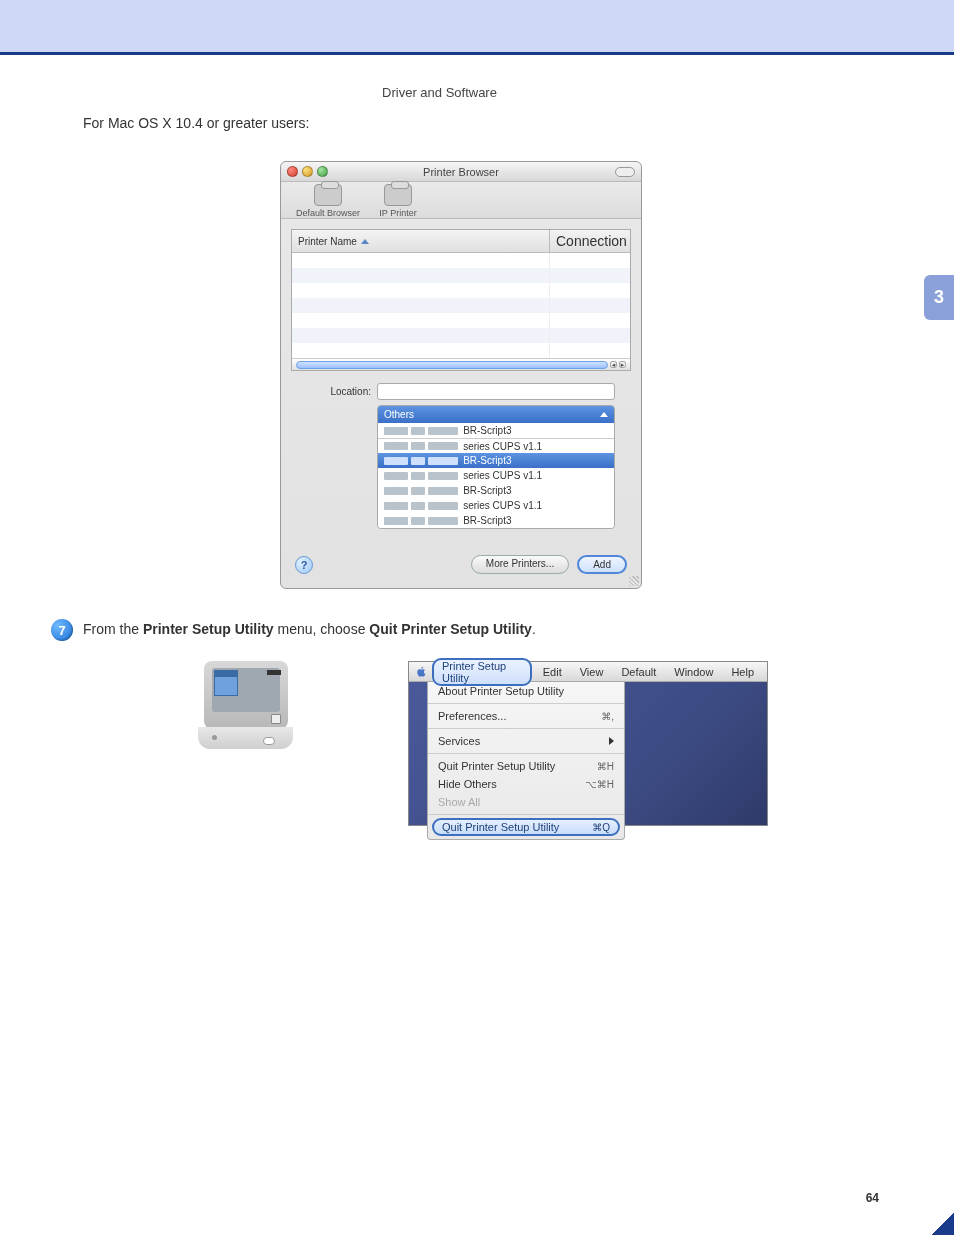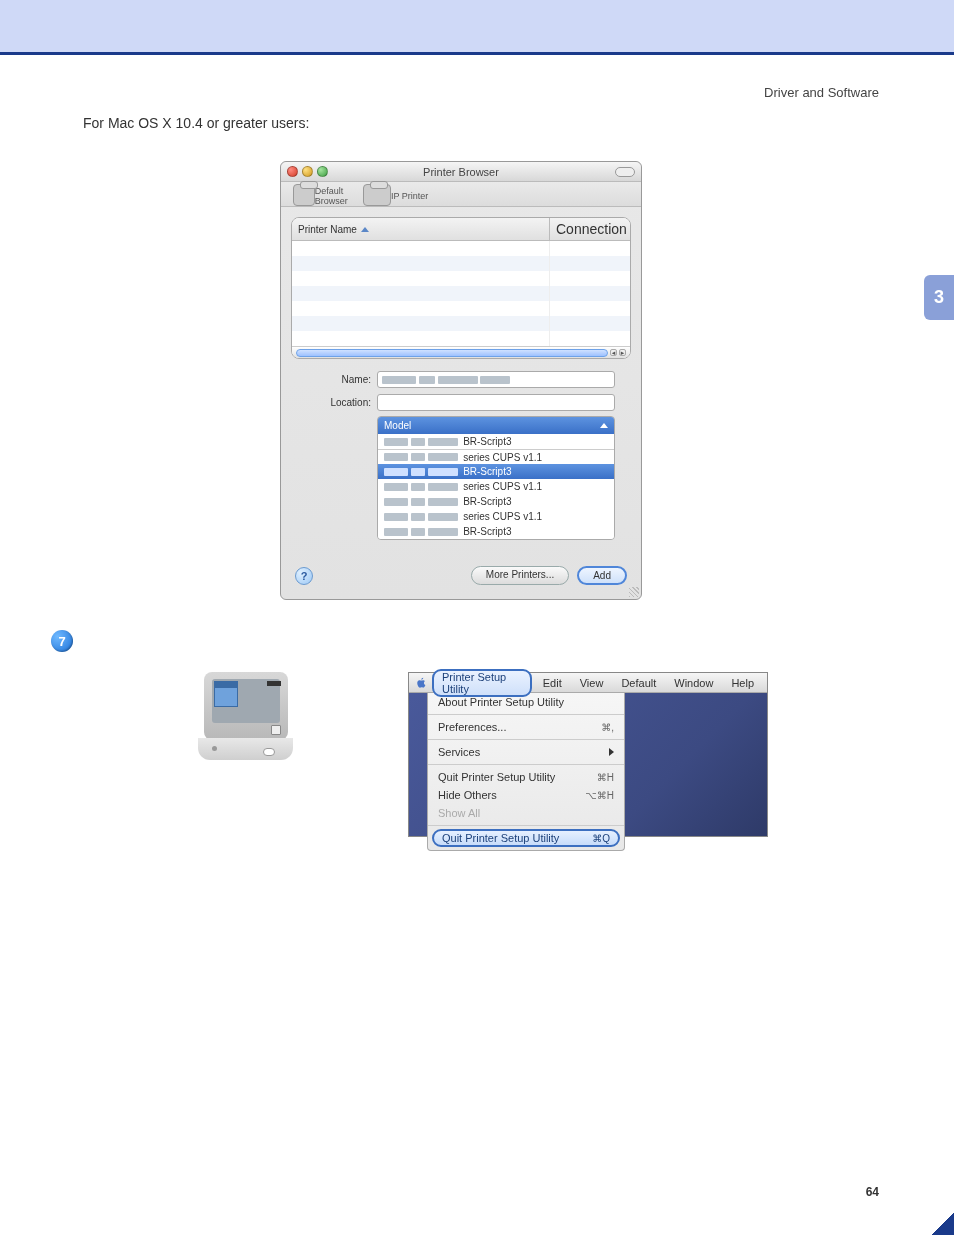--- a/index.html
+++ b/index.html
@@ -6,21 +6,21 @@
   body {
     font-family: Arial, Helvetica, sans-serif;
     font-size: 13px;
     color: #333;
     background: #fff;
     width: 954px;
     height: 1235px;
     position: relative;
   }
   .top-band { height: 55px; background: #cfd9f7; border-bottom: 3px solid #1a3a8a; }
-  .header-text { text-align: right; padding: 30px 75px 0 0; font-size: 13px; color: #444; }
+  .header-text { text-align: center; padding: 30px 75px 0 0; font-size: 13px; color: #444; }
   .side-tab {
     position: absolute;
     right: 0; top: 275px;
     width: 30px; height: 45px;
     background: #8aa0d8;
     border-radius: 6px 0 0 6px;
     display: flex; align-items: center; justify-content: center;
     color: #fff; font-size: 18px; font-weight: bold;
   }
   .content { padding: 15px 115px 0 83px; }
@@ -54,36 +54,36 @@
   .tl-zoom  { background: radial-gradient(circle at 30% 30%, #a5e59f, #3fa043); }
   .pb-title { position: absolute; left: 0; right: 0; text-align: center; font-size: 11px; color: #444; }
   .pb-pill  { position: absolute; right: 6px; width: 20px; height: 10px; border: 1px solid #999; border-radius: 6px; background: #eee; }
 
   .pb-toolbar {
     display: flex; align-items: center;
     padding: 2px 12px 0 12px;
     background: linear-gradient(#eaeaea,#dcdcdc);
     border-bottom: 1px solid #bbb;
   }
-  .tb-item { display: flex; flex-direction: row; align-items: center; width: 70px; }
+  .tb-item { display: flex; flex-direction: column; align-items: center; width: 70px; }
   .tb-item .ic { width: 28px; height: 22px; background: #ccc; border: 1px solid #999; border-radius: 4px; position: relative; }
   .tb-item .ic::after { content: ""; position: absolute; top:-4px; left:6px; width:16px; height:6px; border:1px solid #999; border-radius:3px; background:#ddd; }
   .tb-item .lbl { font-size: 9px; margin-top: 2px; color: #555; }
   .tb-search { flex: 1; display: flex; flex-direction: column; align-items: center; }
   .tb-search .field {
     width: 140px; height: 16px; border: 1px solid #999; border-radius: 10px;
     background: #fff; display: flex; align-items: center; padding: 0 6px; gap: 4px;
   }
   .mag { width: 9px; height: 9px; border: 1px solid #888; border-radius: 50%; position: relative; }
   .mag::after { content:""; position:absolute; width:5px; height:1px; background:#888; transform:rotate(45deg); bottom:-2px; right:-3px; }
   .dropcaret { width:0; height:0; border-left:3px solid transparent; border-right:3px solid transparent; border-top:4px solid #666; }
 
   .pb-body { padding: 10px 10px 12px 10px; }
   .pb-list {
-    border: 1px solid #aaa; border-radius: 8px;
+    border: 1px solid #aaa; border-radius: 0;
     background: #fff; overflow: hidden;
   }
   .pb-list-head {
     display: flex; background: linear-gradient(#f3f3f3,#e0e0e0);
     border-bottom: 1px solid #bbb;
   }
   .pb-list-head .c1 { flex:1; padding:3px 6px; font-size:10px; border-right:1px solid #bbb; display:flex; align-items:center; gap:4px; }
   .pb-list-head .c2 { width:80px; padding:3px 6px; font-size:14px; }
   .sort-up { width:0;height:0;border-left:4px solid transparent;border-right:4px solid transparent;border-bottom:5px solid #5b87c7; }
   .pb-rows .row { display:flex; height:15px; }
@@ -194,21 +194,21 @@
   .dropdown .dd-item.disabled { color:#aaa; }
   .dropdown .dd-sep { height:1px; background:#ccc; margin:3px 0;}
   .dropdown .dd-item.hl {
     margin:0 4px 3px 4px; border:2px solid #3c6fc0; border-radius:10px;
     background:linear-gradient(#e6f0ff,#c7dcfa); color:#1d417a;
     padding:1px 8px;
   }
   .shortcut { font-size:10px; color:#666; }
   .sub-arrow { width:0;height:0;border-top:4px solid transparent;border-bottom:4px solid transparent;border-left:5px solid #333;}
 
-  .page-num { position:absolute; right:75px; bottom:36px; font-size:12px; font-weight:bold;text-align:center; }
+  .page-num { position:absolute; right:75px; bottom:30px; font-size:12px; font-weight:bold;text-align:center; }
   .corner { position:absolute; right:0; bottom:0; width:22px; height:22px;
     background: linear-gradient(135deg, transparent 50%, #1a3a8a 50%);}
 </style>
 </head>
 <body>
 
 <div class="top-band"></div>
 <div class="header-text">Driver and Software</div>
 <div class="side-tab">3</div>
 
@@ -279,32 +279,26 @@
           </div>
           <div class="pb-scroll">
             <div class="bar"></div>
             <div class="arrow">◂</div>
             <div class="arrow">▸</div>
           </div>
         </div>
 
         <div class="form-area">
           <div class="form-row">
-            <div class="lbl">Name:</div>
-            <div class="fld">
-              <span class="blurblock" style="width:34px"></span>&nbsp;<span class="blurblock" style="width:16px"></span>&nbsp;<span class="blurblock" style="width:40px"></span>&nbsp;<span class="blurblock" style="width:30px"></span>
-            </div>
-          </div>
-          <div class="form-row">
             <div class="lbl">Location:</div>
             <div class="fld"></div>
           </div>
           <div class="model-list">
             <div class="model-head">
-              <span>Model</span>
+              <span>Others</span>
               <span class="sort-up" style="border-bottom-color:#fff"></span>
             </div>
             <div class="model-rows">
               <div class="mrow"><span class="blurblock" style="width:24px"></span>&nbsp;<span class="blurblock" style="width:14px"></span>&nbsp;<span class="blurblock" style="width:30px"></span>&nbsp;&nbsp;<span class="t">BR-Script3</span></div>
               <div class="mrow sep"><span class="blurblock" style="width:24px"></span>&nbsp;<span class="blurblock" style="width:14px"></span>&nbsp;<span class="blurblock" style="width:30px"></span>&nbsp;&nbsp;<span class="t">series CUPS v1.1</span></div>
               <div class="mrow sel"><span class="blurblock" style="width:24px;background:#cfe0ff"></span>&nbsp;<span class="blurblock" style="width:14px;background:#cfe0ff"></span>&nbsp;<span class="blurblock" style="width:30px;background:#cfe0ff"></span>&nbsp;&nbsp;<span class="t">BR-Script3</span></div>
               <div class="mrow"><span class="blurblock" style="width:24px"></span>&nbsp;<span class="blurblock" style="width:14px"></span>&nbsp;<span class="blurblock" style="width:30px"></span>&nbsp;&nbsp;<span class="t">series CUPS v1.1</span></div>
               <div class="mrow"><span class="blurblock" style="width:24px"></span>&nbsp;<span class="blurblock" style="width:14px"></span>&nbsp;<span class="blurblock" style="width:30px"></span>&nbsp;&nbsp;<span class="t">BR-Script3</span></div>
               <div class="mrow"><span class="blurblock" style="width:24px"></span>&nbsp;<span class="blurblock" style="width:14px"></span>&nbsp;<span class="blurblock" style="width:30px"></span>&nbsp;&nbsp;<span class="t">series CUPS v1.1</span></div>
               <div class="mrow"><span class="blurblock" style="width:24px"></span>&nbsp;<span class="blurblock" style="width:14px"></span>&nbsp;<span class="blurblock" style="width:30px"></span>&nbsp;&nbsp;<span class="t">BR-Script3</span></div>
@@ -319,20 +313,23 @@
           <div class="aqua-btn">More Printers...</div>
           <div class="aqua-btn primary">Add</div>
         </div>
       </div>
       <div class="resize"></div>
     </div>
   </div>
 
   <div class="step-row">
     <div class="step-num">7</div>
+    <div class="step-text">
+      <span>From the </span><b>Printer Setup Utility</b><span> menu, choose </span><b>Quit Printer Setup Utility</b><span>.</span>
+    </div>
   </div>
 
   <div class="lower-row">
     <div class="mac-illus">
       <div class="mac-body">
         <div class="mac-screen"></div>
         <div class="mac-win">
             <div class="bar"></div>
           </div>
         <div class="mac-slot"></div>

